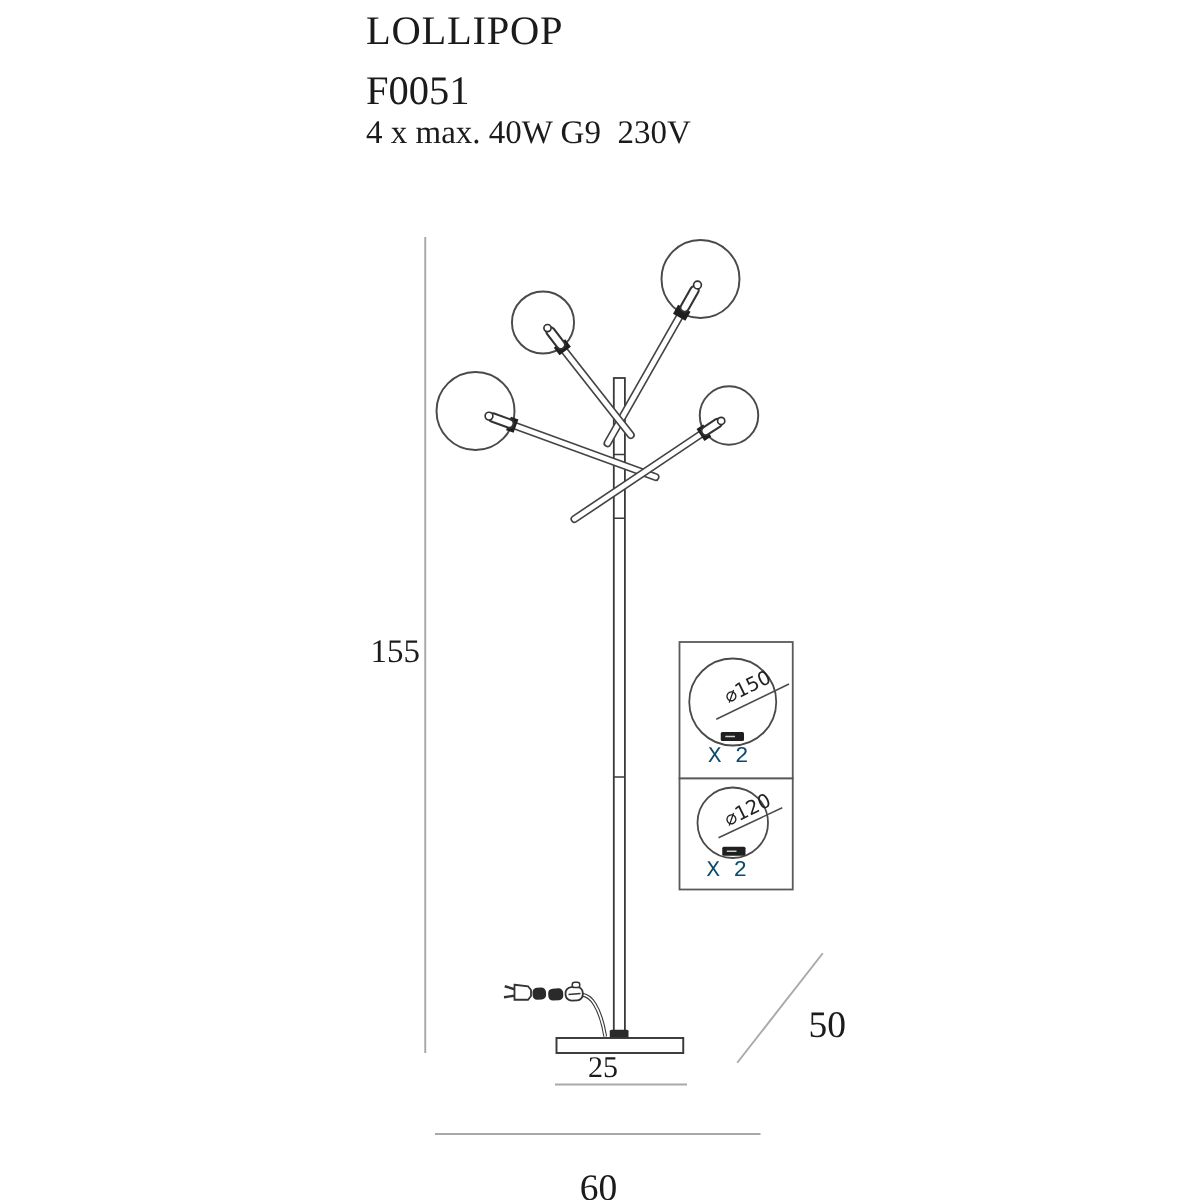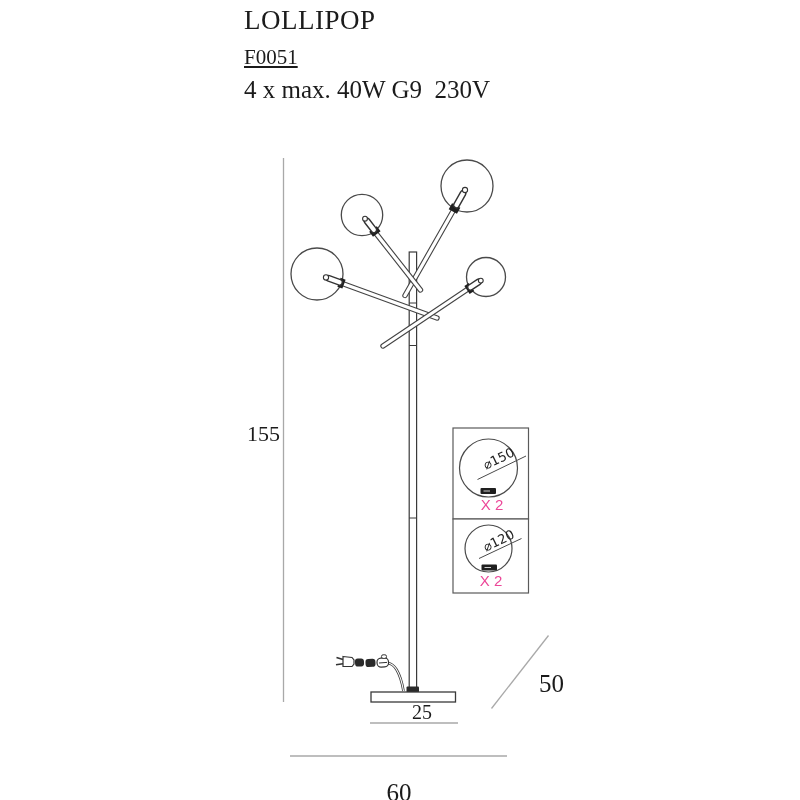--- a/index.html
+++ b/index.html
@@ -3,31 +3,31 @@
 <meta charset="utf-8">
 <style>
   html,body{margin:0;padding:0;background:#ffffff;}
   .canvas{
     position:relative;width:800px;height:800px;background:#ffffff;
     font-family:"Liberation Serif",serif;color:#1b1b1b;overflow:hidden;
   }
   .canvas svg{position:absolute;left:0;top:0;}
   .t{position:absolute;line-height:1.1;}
   .title{left:244px;top:6px;font-size:27px;letter-spacing:.5px;}
-  .code{left:244px;top:46px;font-size:21px;text-decoration:underline;}
-  .spec{left:244px;top:76px;font-size:25px;white-space:pre;}
+  .code{left:244px;top:46px;font-size:27px;}
+  .spec{left:244px;top:76px;font-size:22px;white-space:pre;}
   .dim155{left:228px;top:422px;width:52px;text-align:right;font-size:22px;}
-  .dim25{left:392px;top:701px;width:40px;text-align:right;font-size:20px;}
+  .dim25{left:392px;top:701px;width:40px;text-align:left;font-size:20px;}
   .dim60{left:374px;top:757px;width:50px;text-align:center;font-size:25px;margin-top:22px;}
   .dim50{left:518px;top:670px;width:46px;text-align:right;font-size:25px;}
   .detail-label{font-family:"DejaVu Sans",sans-serif;font-size:13px;text-align:center;
     transform:rotate(-26deg);color:#222;}
   .d1label{left:473px;top:452px;width:52px;}
   .d2label{left:475px;top:534px;width:48px;}
-  .qty{font-family:Liberation Sans, sans-serif;font-size:15px;text-align:center;color:#ec4899;}
+  .qty{font-family:Liberation Mono, monospace;font-size:15px;text-align:left;color:#0c4a6e;}
   .d1qty{left:472px;top:497px;width:40px;}
   .d2qty{left:471px;top:573px;width:40px;}
 </style>
 </head>
 <body>
 
 <div class="canvas">
 
   <svg width="800" height="800" viewBox="0 0 800 800">
 

